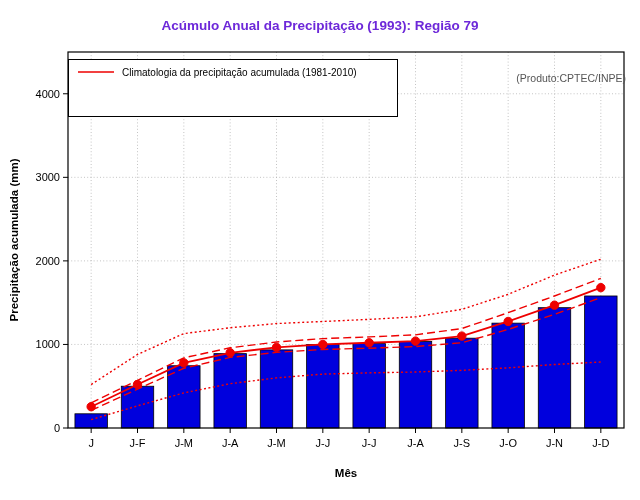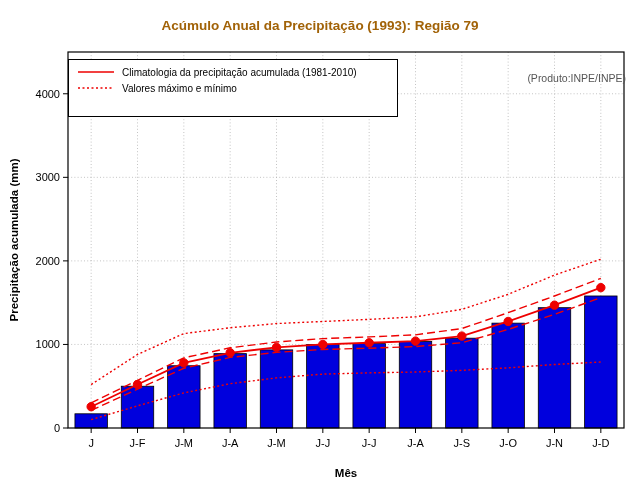--- a/index.html
+++ b/index.html
@@ -21,21 +21,21 @@
     height: 500px;
   }
   #chart-title {
     position: absolute;
     top: 18px;
     left: 0;
     width: 640px;
     text-align: center;
     font-size: 13.5px;
     font-weight: bold;
-    color: #a16207;
+    color: #6d28d9;
   }
   #plot-svg {
     position: absolute;
     left: 0;
     top: 0;
   }
   .axis-label {
     font-size: 11.5px;
     font-weight: bold;
     fill: #000;
@@ -175,23 +175,17 @@
       <text x="18" y="240" text-anchor="middle" class="axis-label" transform="rotate(-90 18 240)">Precipitação acumulada (mm)</text>
     </svg>
 
   <div id="legend-box">
     <div class="legend-row">
       <svg class="legend-sample" viewBox="0 0 38 10">
         <line x1="1" y1="5" x2="37" y2="5" stroke="#ee0000" stroke-width="1.6"></line>
       </svg>
       <span class="legend-text">Climatologia da precipitação acumulada (1981-2010)</span>
     </div>
-    <div class="legend-row">
-      <svg class="legend-sample" viewBox="0 0 38 10">
-        <line x1="1" y1="5" x2="37" y2="5" stroke="#ee0000" stroke-width="1.6" stroke-dasharray="2,2.5"></line>
-      </svg>
-      <span class="legend-text">Valores máximo e mínimo</span>
-    </div>
   </div>
 
-  <div id="producer-note">(Produto:INPE/INPE)</div>
+  <div id="producer-note">(Produto:CPTEC/INPE)</div>
 
 </div>
 
 </body></html>

